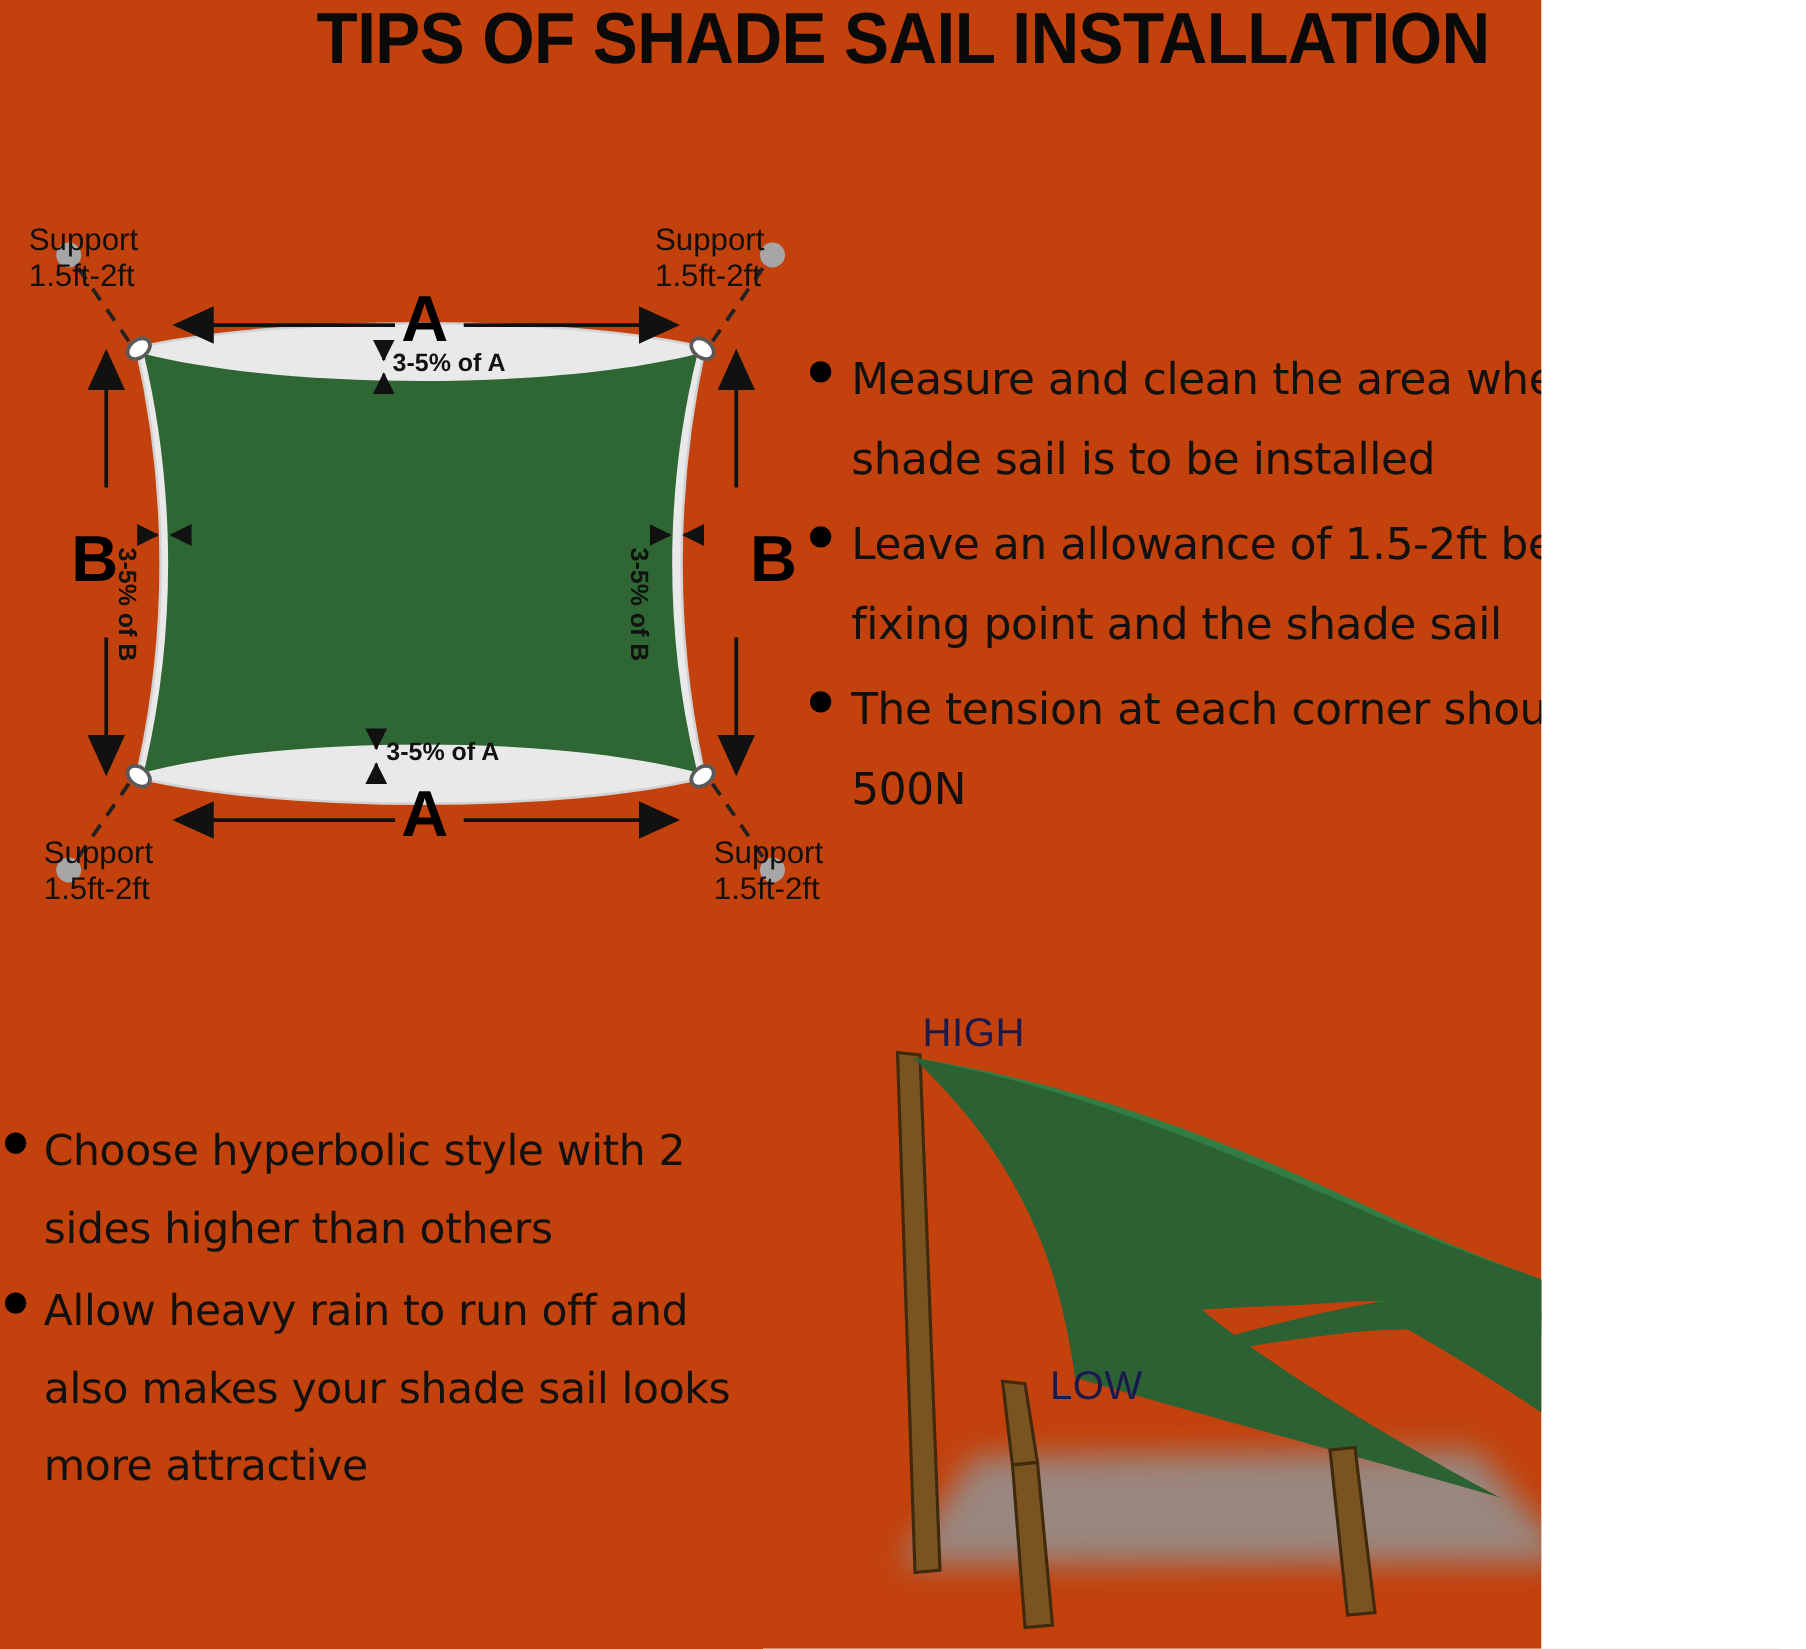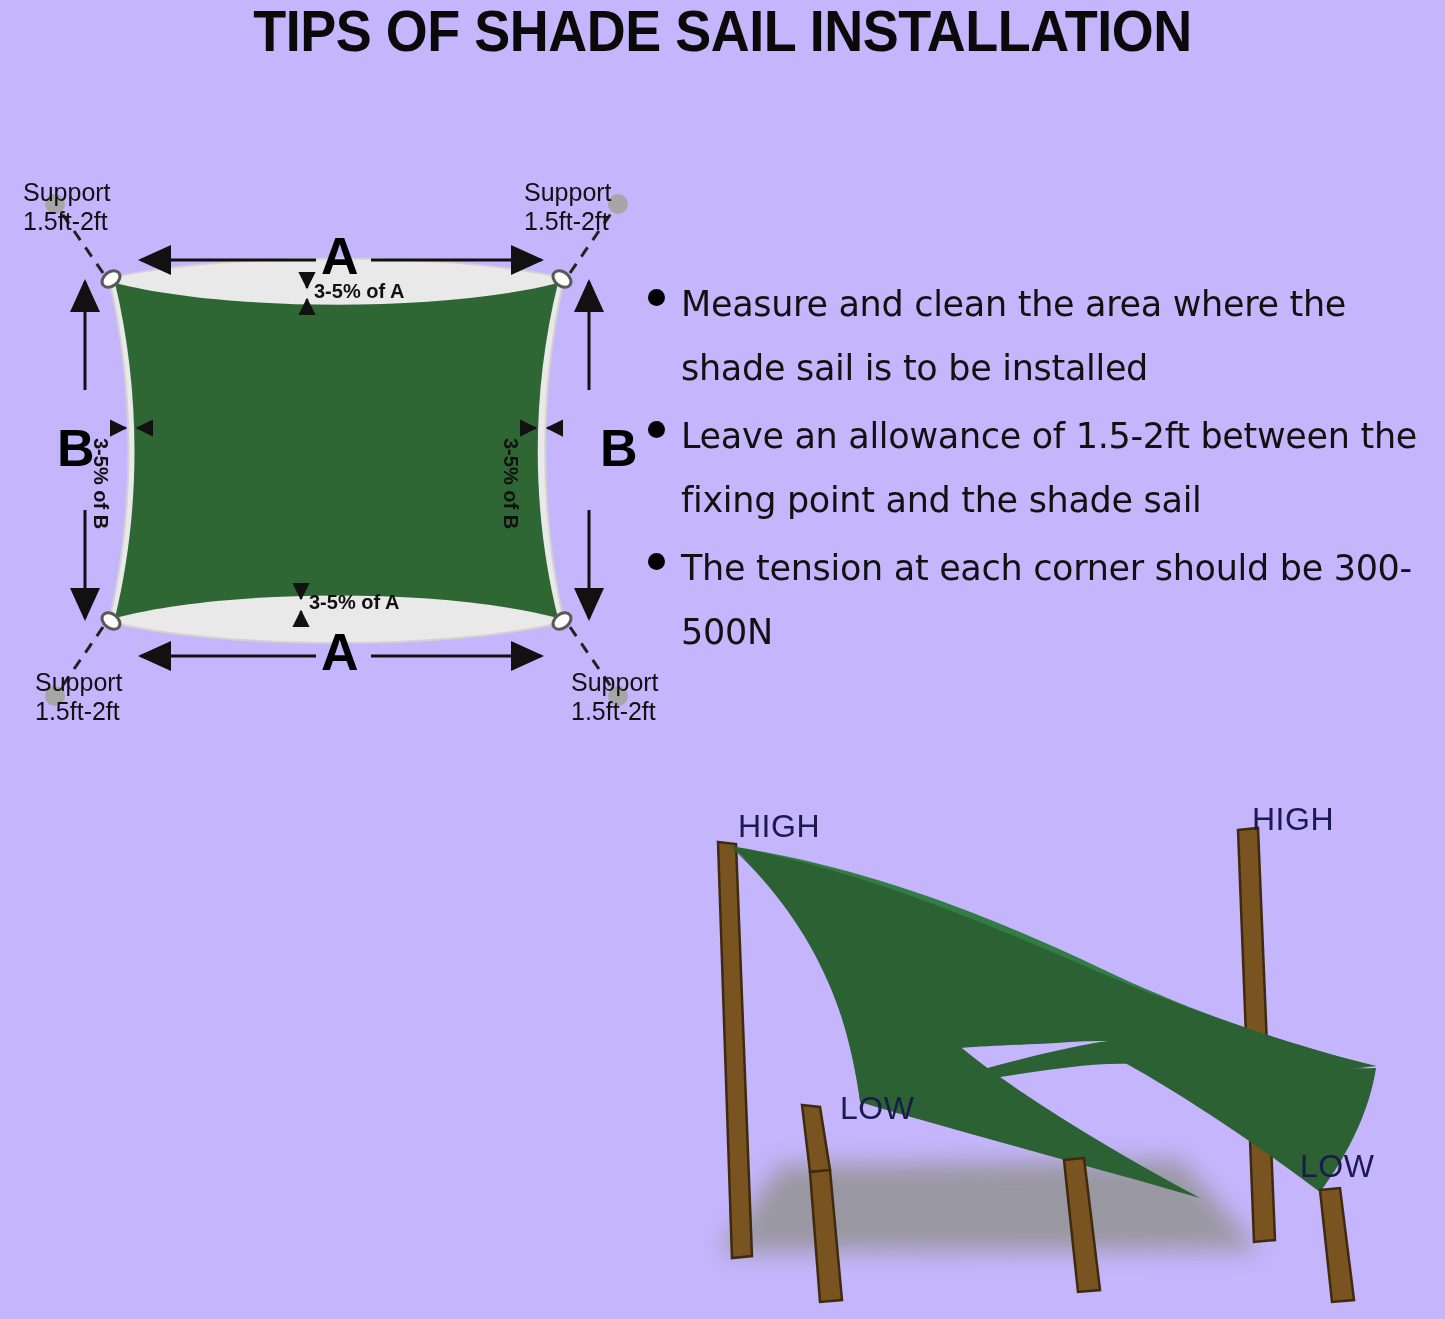--- a/index.html
+++ b/index.html
@@ -5,23 +5,23 @@
   html, body {
     margin: 0;
     padding: 0;
     background: #ffffff;
   }
   body {
     font-family: "DejaVu Sans", sans-serif;
   }
   #page {
     position: relative;
-    width: 1445px;
+    width: 1233px;
     height: 1319px;
-    background: #c4b5fd;
+    background: #c2410c;
     overflow: hidden;
   }
 
   
   #title {
     position: absolute;
     left: 0;
     top: 0;
     width: 1445px;
     height: 62px;
@@ -254,20 +254,30 @@
     <div class="bullet-row">
       <span class="bullet-dot"></span>
       <span class="bullet-text">Leave an allowance of 1.5-2ft between the fixing point and the shade sail</span>
     </div>
     <div class="bullet-row">
       <span class="bullet-dot"></span>
       <span class="bullet-text">The tension at each corner should be 300-500N</span>
     </div>
   </div>
 
+  <div id="bottom-bullets">
+    <div class="bullet-row">
+      <span class="bullet-dot"></span>
+      <span class="bullet-text">Choose hyperbolic style with 2 sides higher than others</span>
+    </div>
+    <div class="bullet-row">
+      <span class="bullet-dot"></span>
+      <span class="bullet-text">Allow heavy rain to run off and also makes your shade sail looks more attractive</span>
+    </div>
+  </div>
 
   <div id="hyper-illustration">
     <svg width="785" height="539" viewBox="0 0 785 539" xmlns="http://www.w3.org/2000/svg">
 
       <defs>
         <filter id="softblur" x="-30%" y="-30%" width="160%" height="160%">
           <feGaussianBlur stdDeviation="12"></feGaussianBlur>
         </filter>
       </defs>
       <path d="M 120 385 L 520 380 L 600 470 L 60 472 Z" fill="#939393" filter="url(#softblur)" opacity="0.85"></path>

